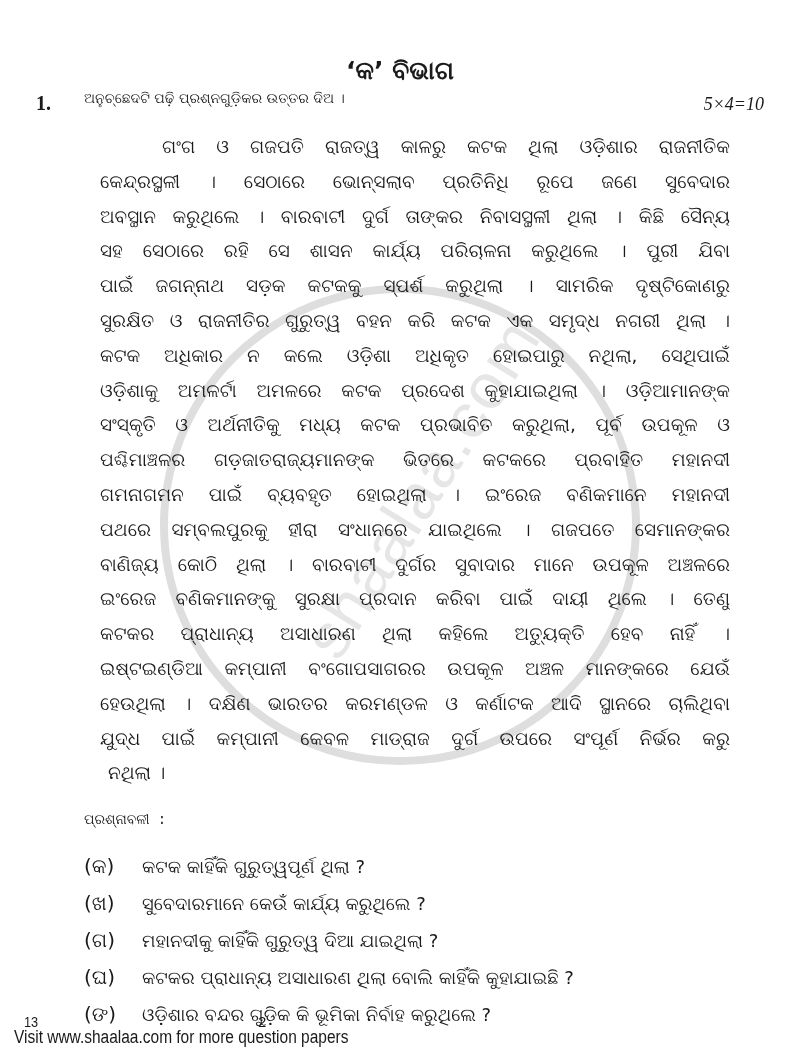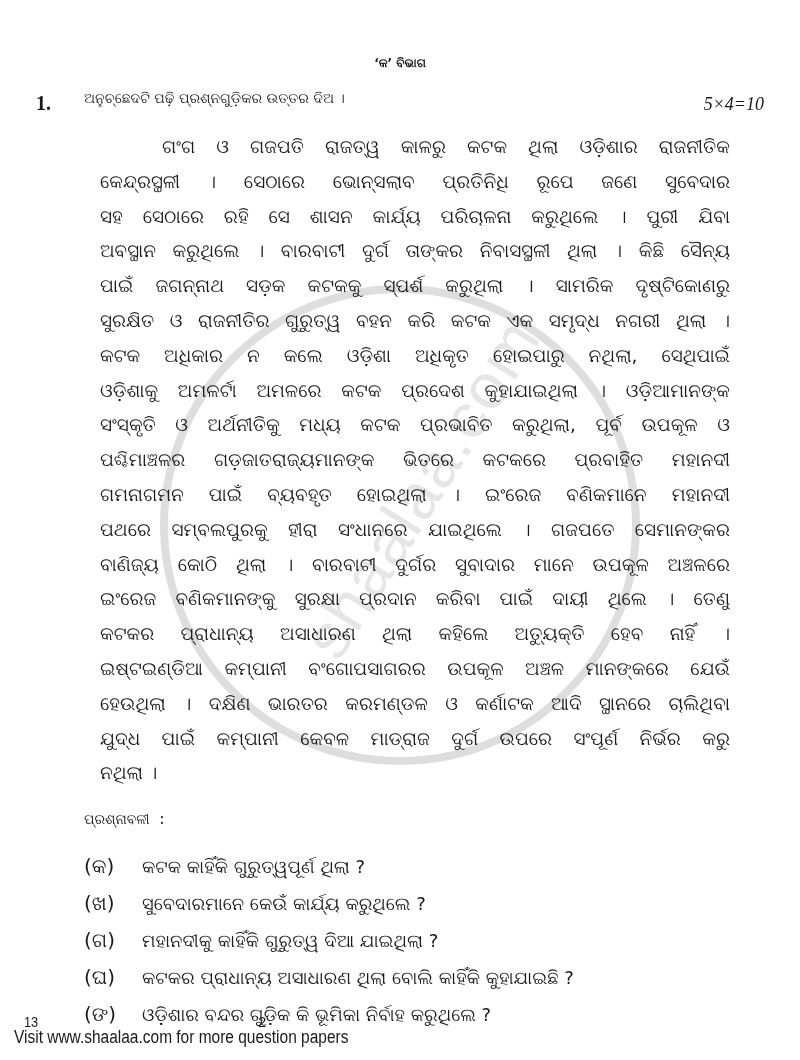--- a/index.html
+++ b/index.html
@@ -42,21 +42,21 @@
     .content {
       position: relative;
       z-index: 1;
     }
     .section-title {
       position: absolute;
       left: 0;
       top: 56px;
       width: 800px;
       text-align: center;
-      font-size: 12px;
+      font-size: 25px;
       font-weight: bold;
     }
     .q-number {
       position: absolute;
       left: 36px;
       top: 92px;
       font-family: "Liberation Serif", serif;
       font-size: 20px;
       font-weight: bold;
     }
@@ -87,20 +87,21 @@
       text-align: justify;
       text-align-last: justify;
       white-space: nowrap;
       overflow: hidden;
     }
     .passage-line.first {
       padding-left: 62px;
     }
     .passage-line.last {
       text-align-last: left;
+      margin-left: 8px;
     }
     .questions-heading {
       position: absolute;
       left: 84px;
       top: 812px;
       font-size: 14px;
       font-family: Liberation Mono, monospace;
     }
     .questions {
       position: absolute;
@@ -157,22 +158,22 @@
 
   <div class="section-title">‘କ’ ବିଭାଗ</div>
 
   <div class="q-number">1.</div>
   <div class="q-instruction">ଅନୁଚ୍ଛେଦଟି ପଢ଼ି ପ୍ରଶ୍ନଗୁଡ଼ିକର ଉତ୍ତର ଦିଅ ।</div>
   <div class="q-marks">5×4=10</div>
 
   <div class="passage">
     <div class="passage-line first">ଗଂଗ ଓ ଗଜପତି ରାଜତ୍ୱ କାଳରୁ କଟକ ଥିଲା ଓଡ଼ିଶାର ରାଜନୀତିକ</div>
     <div class="passage-line">କେନ୍ଦ୍ରସ୍ଥଳୀ । ସେଠାରେ ଭୋନ୍‌ସଲାବ ପ୍ରତିନିଧି ରୂପେ ଜଣେ ସୁବେଦାର</div>
+    <div class="passage-line">ଅବସ୍ଥାନ କରୁଥିଲେ । ବାରବାଟୀ ଦୁର୍ଗ ତାଙ୍କର ନିବାସସ୍ଥଳୀ ଥିଲା । କିଛି ସୈନ୍ୟ</div>
     <div class="passage-line">ସହ ସେଠାରେ ରହି ସେ ଶାସନ କାର୍ଯ୍ୟ ପରିଚାଳନା କରୁଥିଲେ । ପୁରୀ ଯିବା</div>
-    <div class="passage-line">ଅବସ୍ଥାନ କରୁଥିଲେ । ବାରବାଟୀ ଦୁର୍ଗ ତାଙ୍କର ନିବାସସ୍ଥଳୀ ଥିଲା । କିଛି ସୈନ୍ୟ</div>
     <div class="passage-line">ପାଇଁ ଜଗନ୍ନାଥ ସଡ଼କ କଟକକୁ ସ୍ପର୍ଶ କରୁଥିଲା । ସାମରିକ ଦୃଷ୍ଟିକୋଣରୁ</div>
     <div class="passage-line">ସୁରକ୍ଷିତ ଓ ରାଜନୀତିର ଗୁରୁତ୍ୱ ବହନ କରି କଟକ ଏକ ସମୃଦ୍ଧ ନଗରୀ ଥିଲା ।</div>
     <div class="passage-line">କଟକ ଅଧିକାର ନ କଲେ ଓଡ଼ିଶା ଅଧିକୃତ ହୋଇପାରୁ ନଥିଲା, ସେଥିପାଇଁ</div>
     <div class="passage-line">ଓଡ଼ିଶାକୁ ଅମଳର୍ଟା ଅମଳରେ କଟକ ପ୍ରଦେଶ କୁହାଯାଇଥିଲା । ଓଡ଼ିଆମାନଙ୍କ</div>
     <div class="passage-line">ସଂସ୍କୃତି ଓ ଅର୍ଥନୀତିକୁ ମଧ୍ୟ କଟକ ପ୍ରଭାବିତ କରୁଥିଲା, ପୂର୍ବ ଉପକୂଳ ଓ</div>
     <div class="passage-line">ପଶ୍ଚିମାଞ୍ଚଳର ଗଡ଼ଜାତରାଜ୍ୟମାନଙ୍କ ଭିତରେ କଟକରେ ପ୍ରବାହିତ ମହାନଦୀ</div>
     <div class="passage-line">ଗମନାଗମନ ପାଇଁ ବ୍ୟବହୃତ ହୋଇଥିଲା । ଇଂରେଜ ବଣିକମାନେ ମହାନଦୀ</div>
     <div class="passage-line">ପଥରେ ସମ୍ବଲପୁରକୁ ହୀରା ସଂଧାନରେ ଯାଇଥିଲେ । ଗଜପତେ ସେମାନଙ୍କର</div>
     <div class="passage-line">ବାଣିଜ୍ୟ କୋଠି ଥିଲା । ବାରବାଟୀ ଦୁର୍ଗର ସୁବାଦାର ମାନେ ଉପକୂଳ ଅଞ୍ଚଳରେ</div>
     <div class="passage-line">ଇଂରେଜ ବଣିକମାନଙ୍କୁ ସୁରକ୍ଷା ପ୍ରଦାନ କରିବା ପାଇଁ ଦାୟୀ ଥିଲେ । ତେଣୁ</div>

